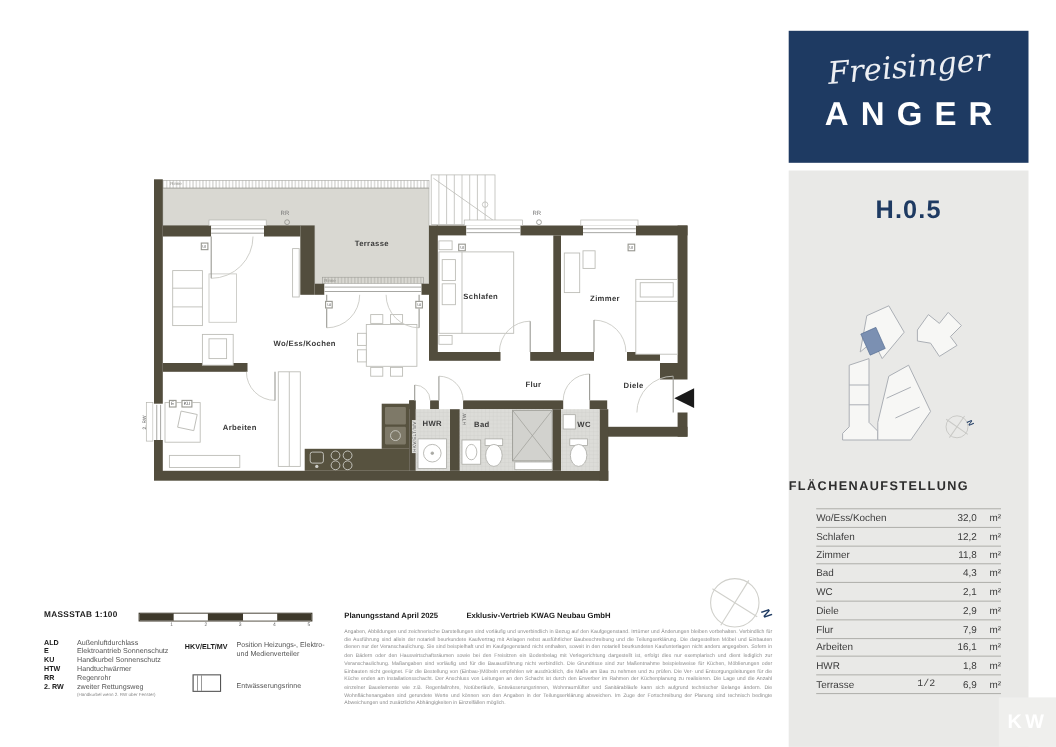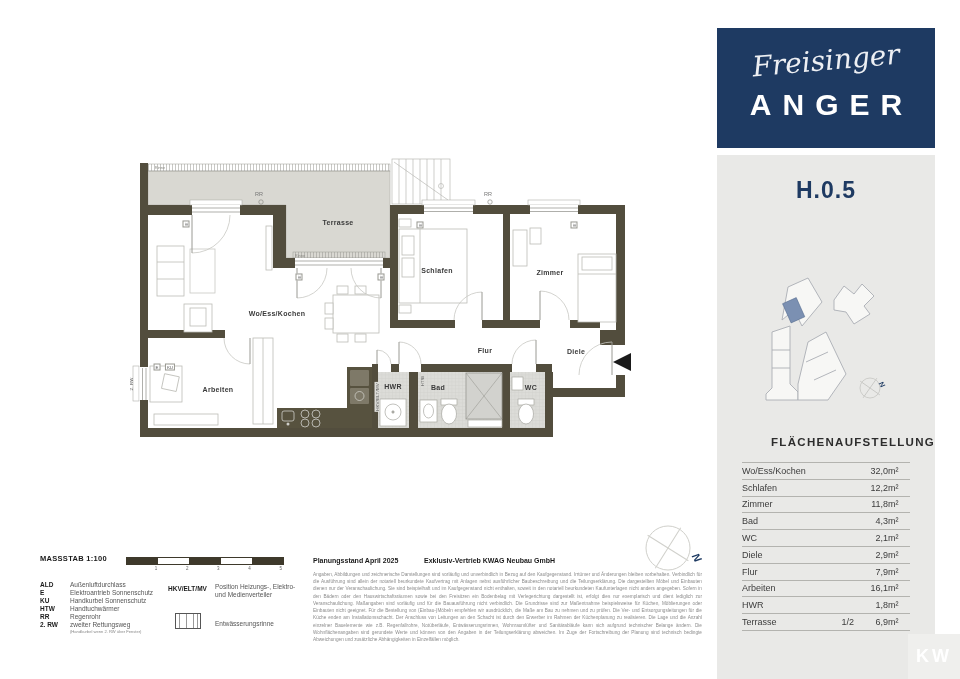--- a/index.html
+++ b/index.html
@@ -22,28 +22,28 @@
   .navy-box{left:717px;top:28px;width:218px;height:120px;background:#1e3a62;text-align:center;}
   .brand-script{position:absolute;left:0;right:0;top:16px;font-family:"DejaVu Serif",serif;
       font-style:italic;font-size:28px;color:#edeff3;transform:rotate(-5deg);font-weight:400;}
   .brand-caps{position:absolute;left:0;right:0;top:60px;font-size:30px;color:#ffffff;
       letter-spacing:11px;text-indent:11px;font-weight:700;}
   .gray-panel{left:717px;top:155px;width:218px;height:524px;background:#e9e9e7;}
   .unit-title{position:absolute;left:0;right:0;top:22px;text-align:center;font-size:23px;
       font-weight:bold;color:#1e3a62;letter-spacing:1px;}
   .unit-sub{position:absolute;left:0;right:0;top:60px;text-align:center;font-size:10.5px;
       font-weight:bold;color:#28344c;word-spacing:3px;}
-  .area-title{position:absolute;left:0;right:0;top:281px;text-align:right;font-size:11.5px;
+  .area-title{position:absolute;left:0;right:0;top:281px;text-align:left;font-size:11.5px;
       font-weight:bold;color:#2d2d2d;letter-spacing:1.3px;}
   .area-table{position:absolute;left:25px;top:307px;width:168px;border-top:1px solid #b3b3af;}
   .arow{display:flex;align-items:center;height:15.8px;border-bottom:1px solid #b3b3af;font-size:9px;color:#3c3c3c;}
   .alabel{flex:1;text-align:left;}
-  .afactor{width:24px;text-align:right;}
+  .afactor{width:24px;text-align:center;font-family:Liberation Mono, monospace;}
   .avalue{width:34px;text-align:right;}
-  .aunit{width:22px;}
+  .aunit{width:22px;text-align:right;}
   .badge{left:908px;top:634px;width:60px;height:45px;background:#efefed;color:#ffffff;
       font-size:18px;font-weight:bold;letter-spacing:3px;display:flex;align-items:center;
       padding-left:8px;overflow:hidden;z-index:5;}
   
   .massstab{left:40px;top:554px;font-size:7.5px;font-weight:bold;color:#1a1a1a;letter-spacing:.3px;}
   .scalebar{left:126px;top:557px;width:156px;height:6px;display:flex;border:.5px solid #3e392b;}
   .scalebar div{flex:1;}
   .seg-d{background:#3e392b;} .seg-w{background:#ffffff;}
   .ticks{left:126px;top:566px;width:208px;display:flex;transform:scale(0.75);transform-origin:0 0;
       font-size:6px;color:#666;}

